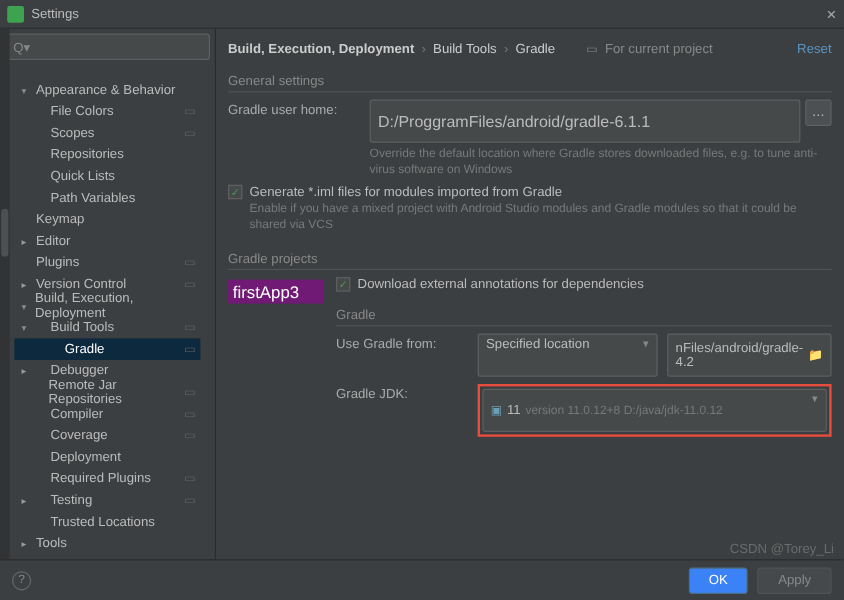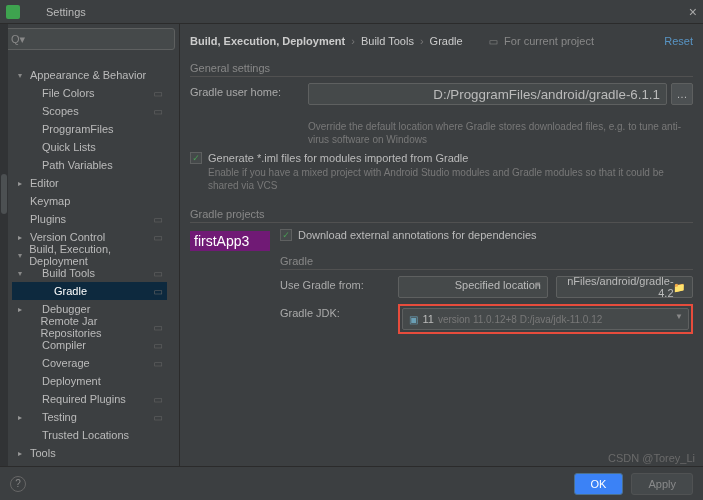--- a/index.html
+++ b/index.html
@@ -1,17 +1,17 @@
 <!DOCTYPE html>
 <html><head>
 <meta charset="utf-8">
 <style>
 * { margin: 0; padding: 0; box-sizing: border-box; font-family: "Segoe UI", Arial, sans-serif; }
 body { background: #3c3f41; color: #bbb; font-size: 11px; width: 703px; height: 500px; overflow: hidden; position: relative; }
-.titlebar { height: 24px; background: #3c3f41; display: flex; align-items: center; padding: 0 6px; border-bottom: 1px solid #2b2b2b; gap: 20px; }
+.titlebar { height: 24px; background: #3c3f41; display: flex; align-items: center; padding: 0 6px; border-bottom: 1px solid #2b2b2b; }
 .titlebar .app-icon { width: 14px; height: 14px; background: #3ea34f; border-radius: 2px; margin-right: 6px; }
 .titlebar .close { margin-left: auto; color: #aaa; font-size: 14px; cursor: pointer; }
 .main { display: flex; height: 452px; }
 .sidebar { width: 180px; background: #3c3f41; border-right: 1px solid #2b2b2b; display: flex; flex-direction: column; }
 .search { margin: 4px; height: 22px; background: #45494a; border: 1px solid #5e6060; border-radius: 3px; display: flex; align-items: center; padding: 0 6px; }
 .search span { color: #888; font-size: 11px; }
 .tree { flex: 1; overflow-y: auto; padding: 2px 12px; margin-top: 10px; }
 .tree-item { display: flex; align-items: center; height: 18px; padding: 0 4px 0 6px; cursor: pointer; color: #bbb; }
 .tree-item.sel { background: #0d293e; color: #fff; }
 .tree-item .arrow { width: 12px; font-size: 8px; color: #888; }
@@ -22,21 +22,21 @@
 .content { flex: 1; padding: 6px 10px; display: flex; flex-direction: column; }
 .crumbs { display: flex; align-items: center; gap: 6px; color: #ccc; font-size: 11px; height: 22px; }
 .crumbs .sep { color: #777; }
 .crumbs .reset { margin-left: auto; color: #5894c4; cursor: pointer; }
 .crumbs .proj { color: #888; }
 .crumbs .proj-icon { color: #888; font-size: 10px; }
 .section { margin-top: 10px; }
 .section-title { color: #888; font-size: 11px; margin-bottom: 6px; border-bottom: 1px solid #515151; padding-bottom: 2px; }
 .row { display: flex; align-items: flex-start; margin: 6px 0; gap: 8px; }
 .row .lbl { width: 110px; color: #aaa; padding-top: 3px; }
-.input { background: #45494a; border: 1px solid #5e6060; color: #bbb; padding: 2px 6px; height: 22px; border-radius: 2px; text-align: right; }
+.input { background: #45494a; border: 1px solid #5e6060; color: #bbb; padding: 2px 6px; height: 36px; border-radius: 2px; }
 .cb { width: 12px; height: 12px; border: 1px solid #5e6060; background: #45494a; display: inline-flex; align-items: center; justify-content: center; margin-right: 6px; }
 .cb.ck::after { content: "✓"; color: #499c54; font-size: 9px; }
 .help { color: #787878; font-size: 10px; line-height: 1.3; }
 .dots { width: 22px; height: 22px; background: #4c5052; border: 1px solid #5e6060; color: #bbb; display: inline-flex; align-items: center; justify-content: center; cursor: pointer; border-radius: 2px; }
 .split { display: flex; gap: 10px; }
 .pl { width: 80px; background: #3c3f41; }
 .pl .pi { background: #701a75; color: #fff; padding: 2px 4px; font-size: 14px; margin: 2px 0; }
 .dd { position: relative; }
 .dd .caret { position: absolute; right: 6px; top: 4px; color: #888; font-size: 8px; }
 .highlight { border: 2px solid #e74c3c; padding: 2px; }
@@ -82,41 +82,41 @@
         </div>
         <div class="tree-item">
           <span class="arrow "></span>
           <span class="ind" style="width:12px"></span>
           <span>Scopes</span>
           <span class="cog">▭</span>
         </div>
         <div class="tree-item">
           <span class="arrow "></span>
           <span class="ind" style="width:12px"></span>
-          <span>ProggramFiles</span>
+          <span>Repositories</span>
         </div>
         <div class="tree-item">
           <span class="arrow "></span>
           <span class="ind" style="width:12px"></span>
           <span>Quick Lists</span>
         </div>
         <div class="tree-item">
           <span class="arrow "></span>
           <span class="ind" style="width:12px"></span>
           <span>Path Variables</span>
         </div>
         <div class="tree-item">
+          <span class="arrow "></span>
+          <span class="ind" style="width:0px"></span>
+          <span>Keymap</span>
+        </div>
+        <div class="tree-item">
           <span class="arrow right"></span>
           <span class="ind" style="width:0px"></span>
           <span>Editor</span>
-        </div>
-        <div class="tree-item">
-          <span class="arrow "></span>
-          <span class="ind" style="width:0px"></span>
-          <span>Keymap</span>
         </div>
         <div class="tree-item">
           <span class="arrow "></span>
           <span class="ind" style="width:0px"></span>
           <span>Plugins</span>
           <span class="cog">▭</span>
         </div>
         <div class="tree-item">
           <span class="arrow right"></span>
           <span class="ind" style="width:0px"></span>
@@ -208,21 +208,21 @@
 
     <div class="section">
       <div class="section-title">General settings</div>
       <div class="row">
         <div class="lbl">Gradle user home:</div>
         <div style="flex:1">
           <div style="display:flex;gap:4px">
             <input class="input" style="flex: 1 1 0%;" value="D:/ProggramFiles/android/gradle-6.1.1">
             <div class="dots">…</div>
           </div>
-          <div class="help" style="margin-top:15px">Override the default location where Gradle stores downloaded files, e.g. to tune anti-virus software on Windows</div>
+          <div class="help" style="margin-top:3px">Override the default location where Gradle stores downloaded files, e.g. to tune anti-virus software on Windows</div>
         </div>
       </div>
       <div class="row">
         <div style="display:flex;flex-direction:column">
           <div style="display:flex;align-items:center">
             <span class="cb ck"></span>
             <span>Generate *.iml files for modules imported from Gradle</span>
           </div>
           <div class="help" style="margin-left:18px;margin-top:2px">Enable if you have a mixed project with Android Studio modules and Gradle modules so that it could be shared via VCS</div>
         </div>

